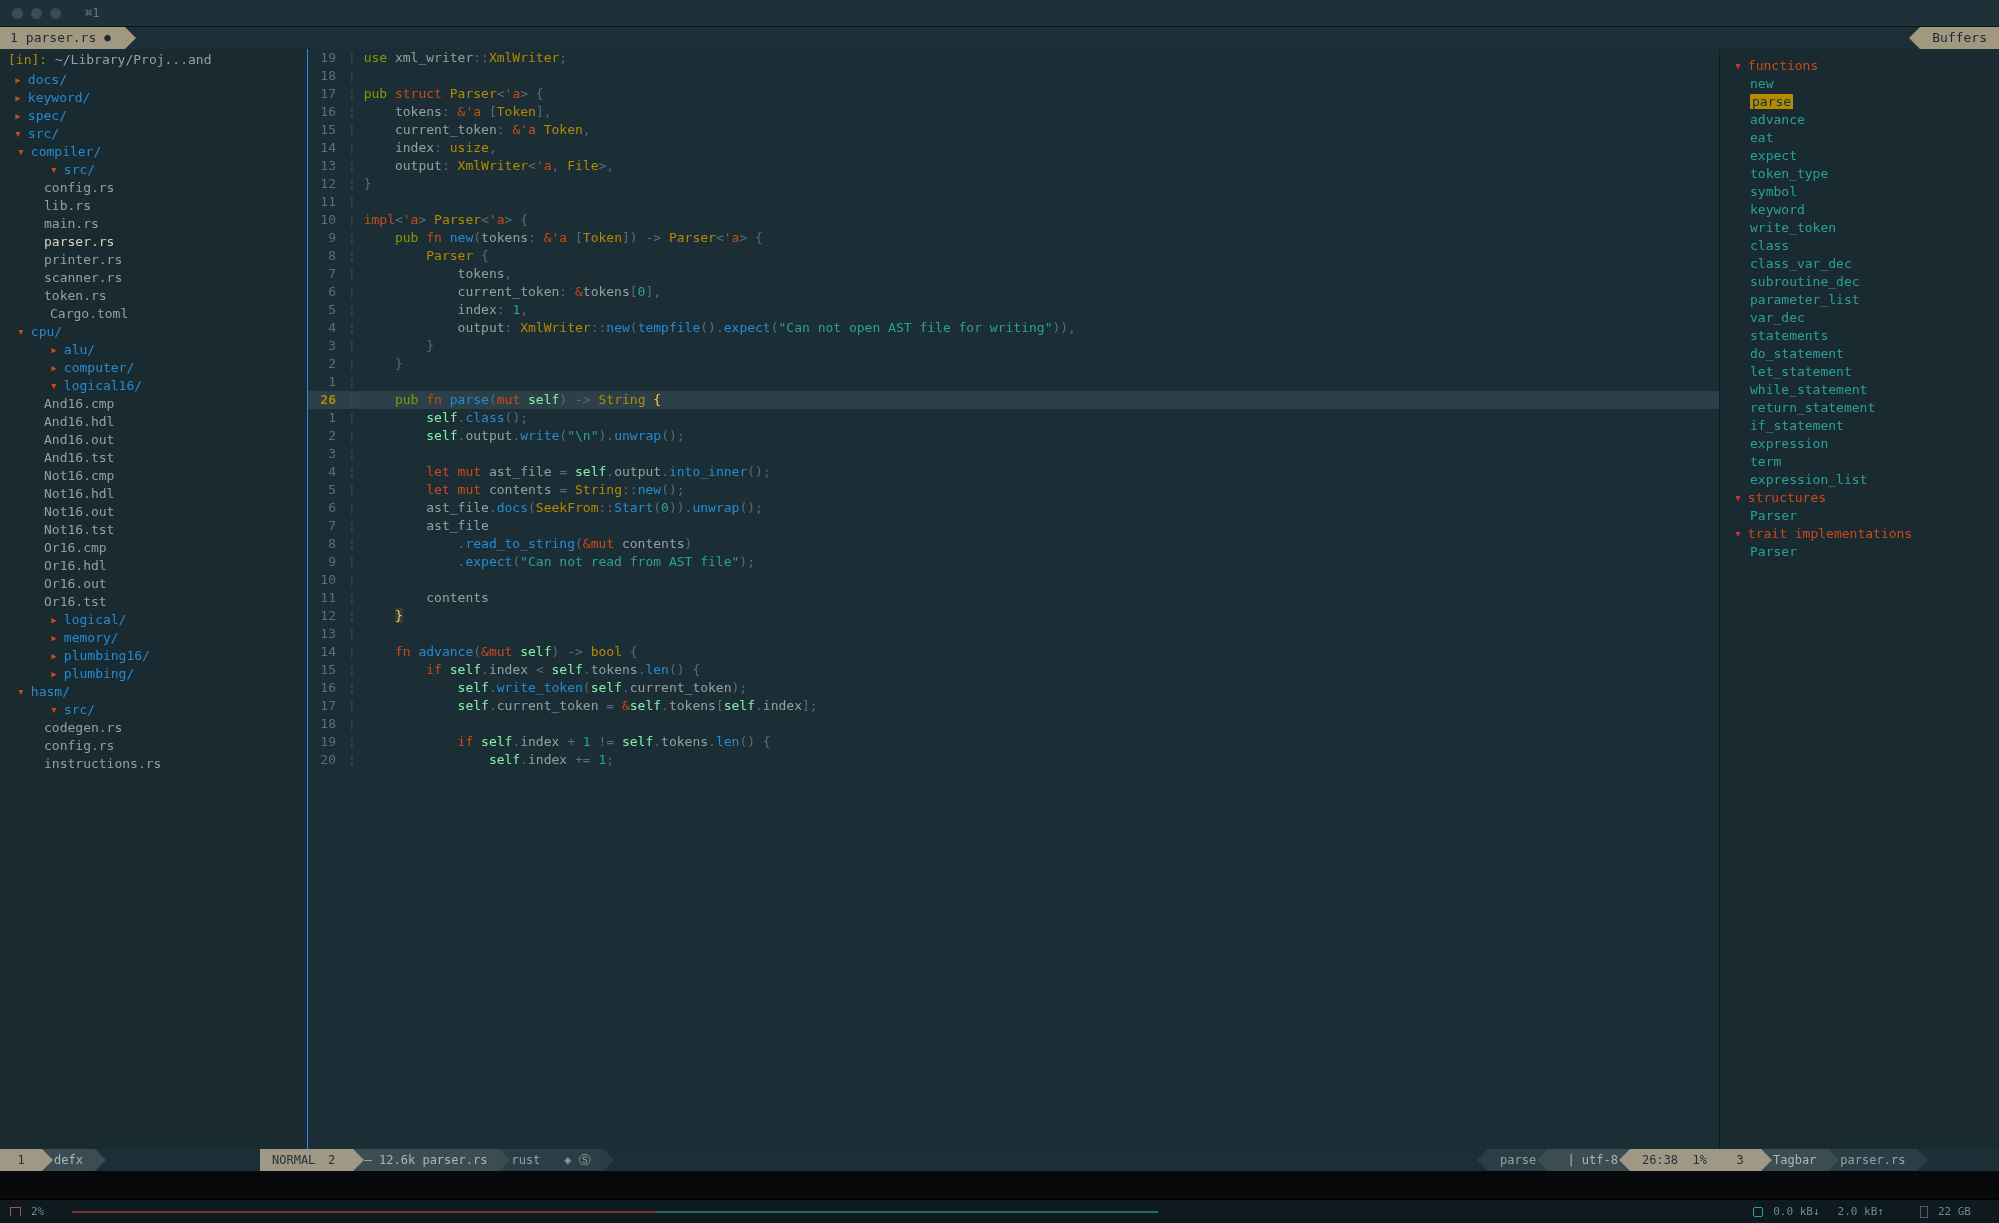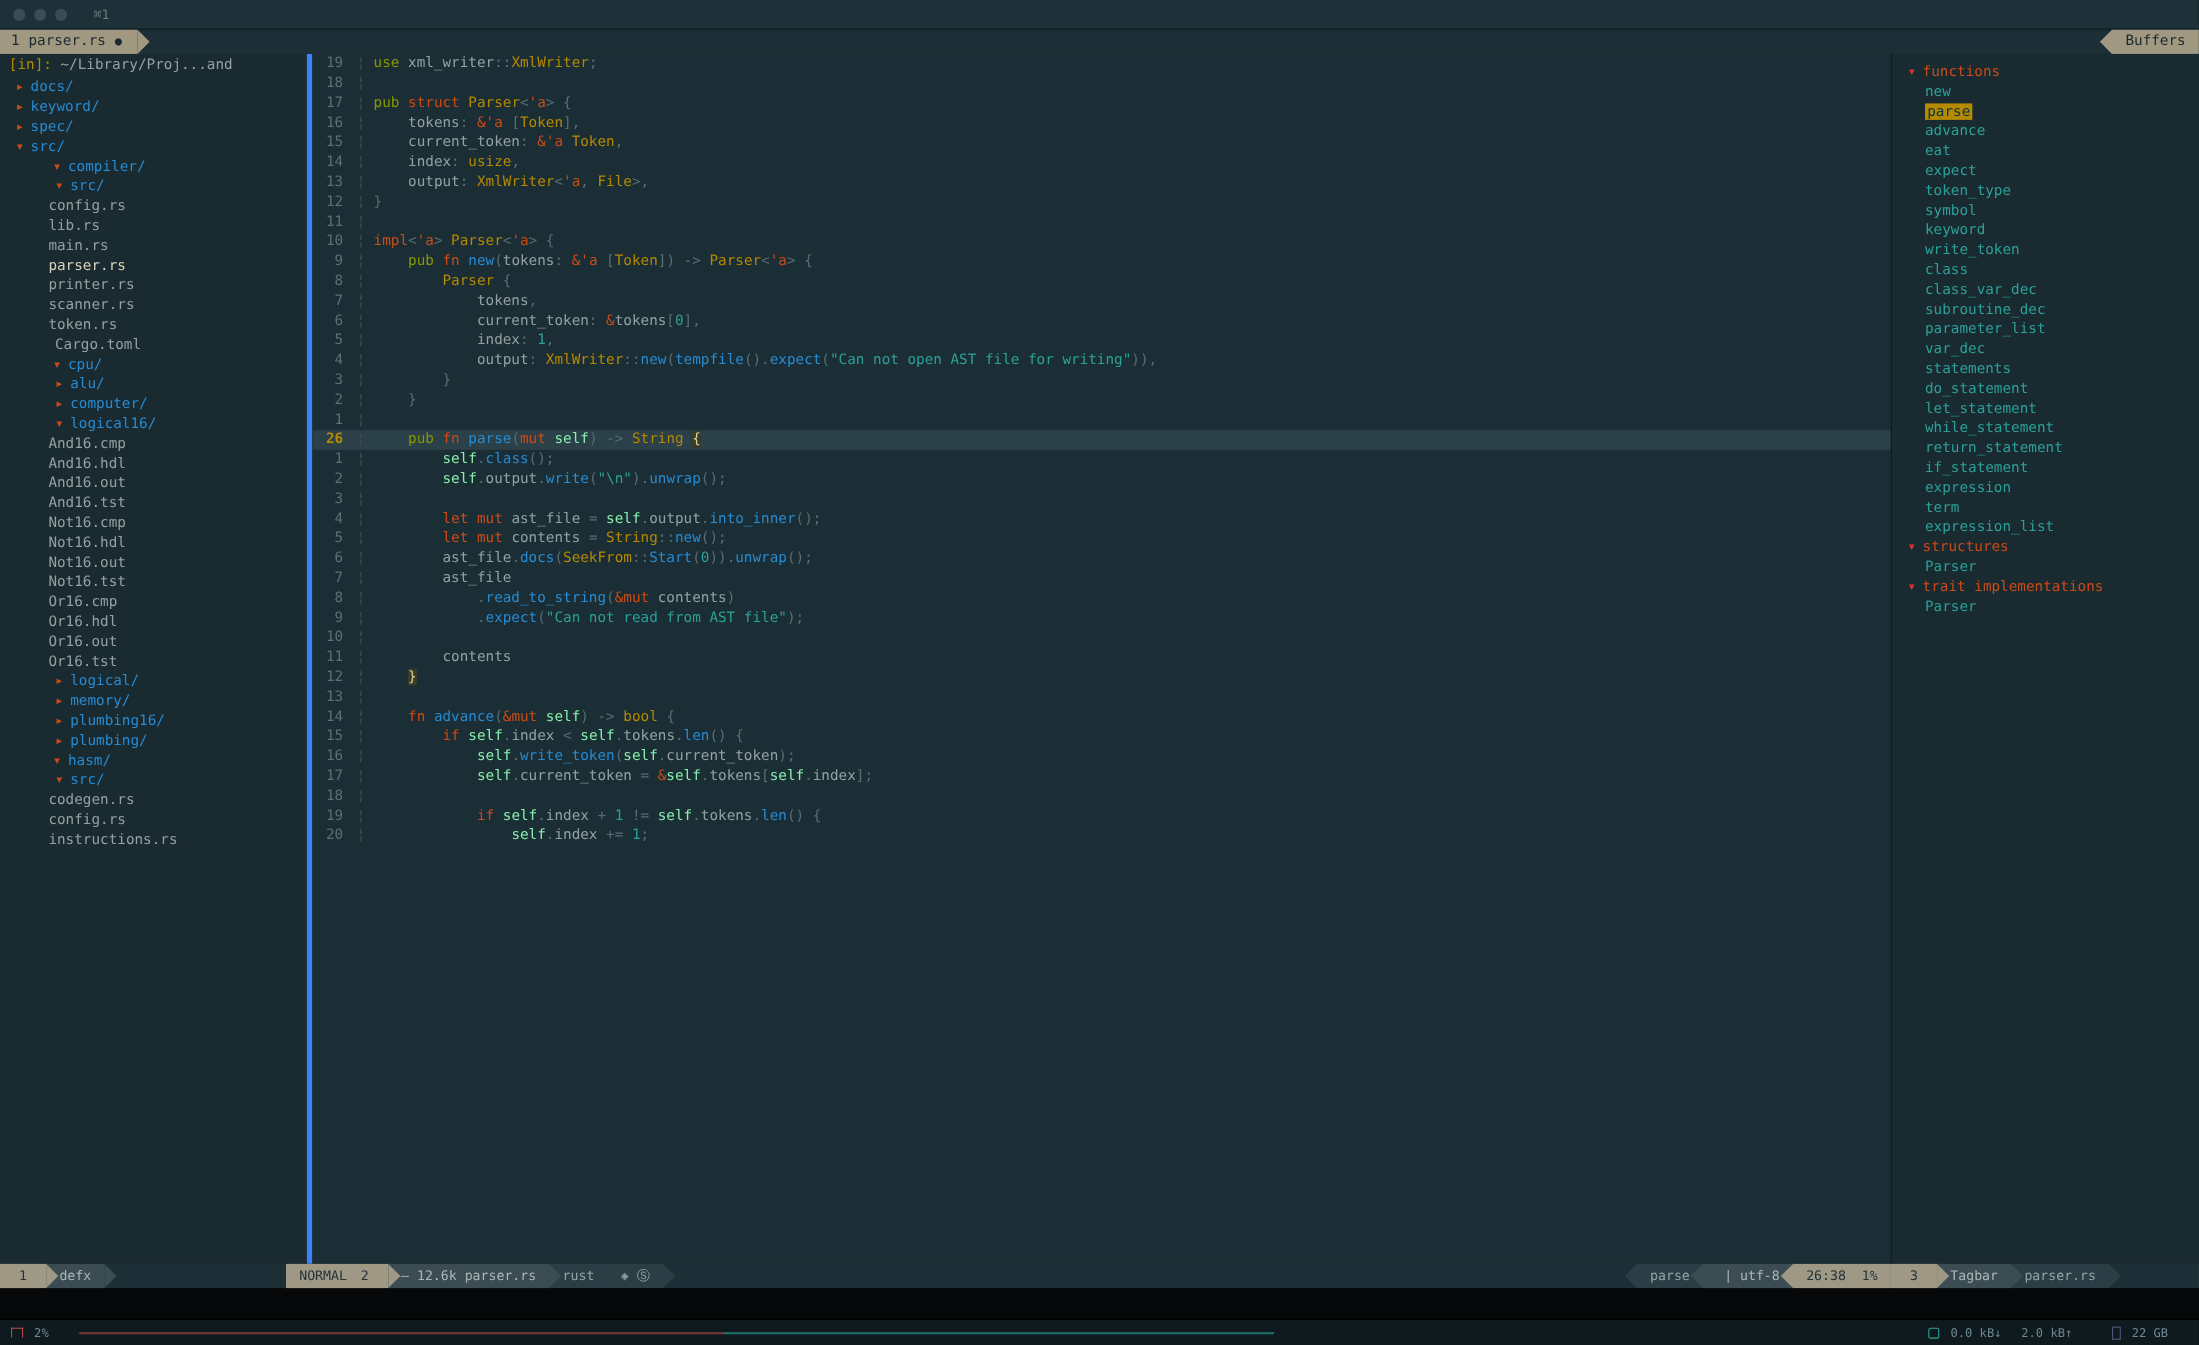--- a/index.html
+++ b/index.html
@@ -51,30 +51,30 @@
   .tab{background:var(--tab-bg);color:var(--tab-fg);padding:0 14px 0 10px;display:flex;align-items:center;border-right:0;position:relative}
   .tab .num{margin-right:8px}
   .tab .mod{margin-left:8px;font-size:11px}
   .tab:after{content:"";position:absolute;right:-11px;top:0;border-top:11px solid transparent;border-bottom:11px solid transparent;border-left:11px solid var(--tab-bg)}
   .tabline:before{content:"";position:absolute;left:0;right:0;top:0;bottom:0;background:#1d2f36;z-index:-1}
   .buffers{margin-left:auto;background:var(--tab-bg);color:var(--tab-fg);padding:0 12px;display:flex;align-items:center;position:relative}
   .buffers:before{content:"";position:absolute;left:-11px;top:0;border-top:11px solid transparent;border-bottom:11px solid transparent;border-right:11px solid var(--tab-bg)}
   
   .editor{flex:1;display:flex;background:var(--bg);overflow:hidden}
   .pane{display:flex;flex-direction:column;overflow:hidden}
-  .tree{width:284px;background:var(--bg2);border-right:5px solid #3b82f6}
+  .tree{width:308px;background:var(--bg2);border-right:1px solid #3b82f6}
   .code{flex:1;background:var(--bg)}
   .outline{width:280px;background:var(--bg2);border-left:1px solid #0f1c20}
   
   .tree-head{padding:2px 8px;color:var(--yellow)}
   .tree-head .lbl{color:#aaa98b}
   .tree ul{list-style:none;margin:0;padding:0}
   .tree li{padding:0 8px;white-space:nowrap}
   .tree .ind0{padding-left:14px}
-  .tree .ind1{padding-left:48px}
+  .tree .ind1{padding-left:17px}
   .tree .ind2{padding-left:50px}
   .tree .ind3{padding-left:44px}
   .tree .arr{color:var(--orange);margin-right:6px}
   .tree .dir{color:var(--blue)}
   .tree .file{color:var(--fg)}
   .tree .file.sel{color:#d9d3bc}
   
   .code-body{display:flex;flex-direction:column}
   .row{display:flex;min-height:18px}
   .gutter{width:40px;text-align:right;color:var(--fg-dim);padding-right:12px;user-select:none}

